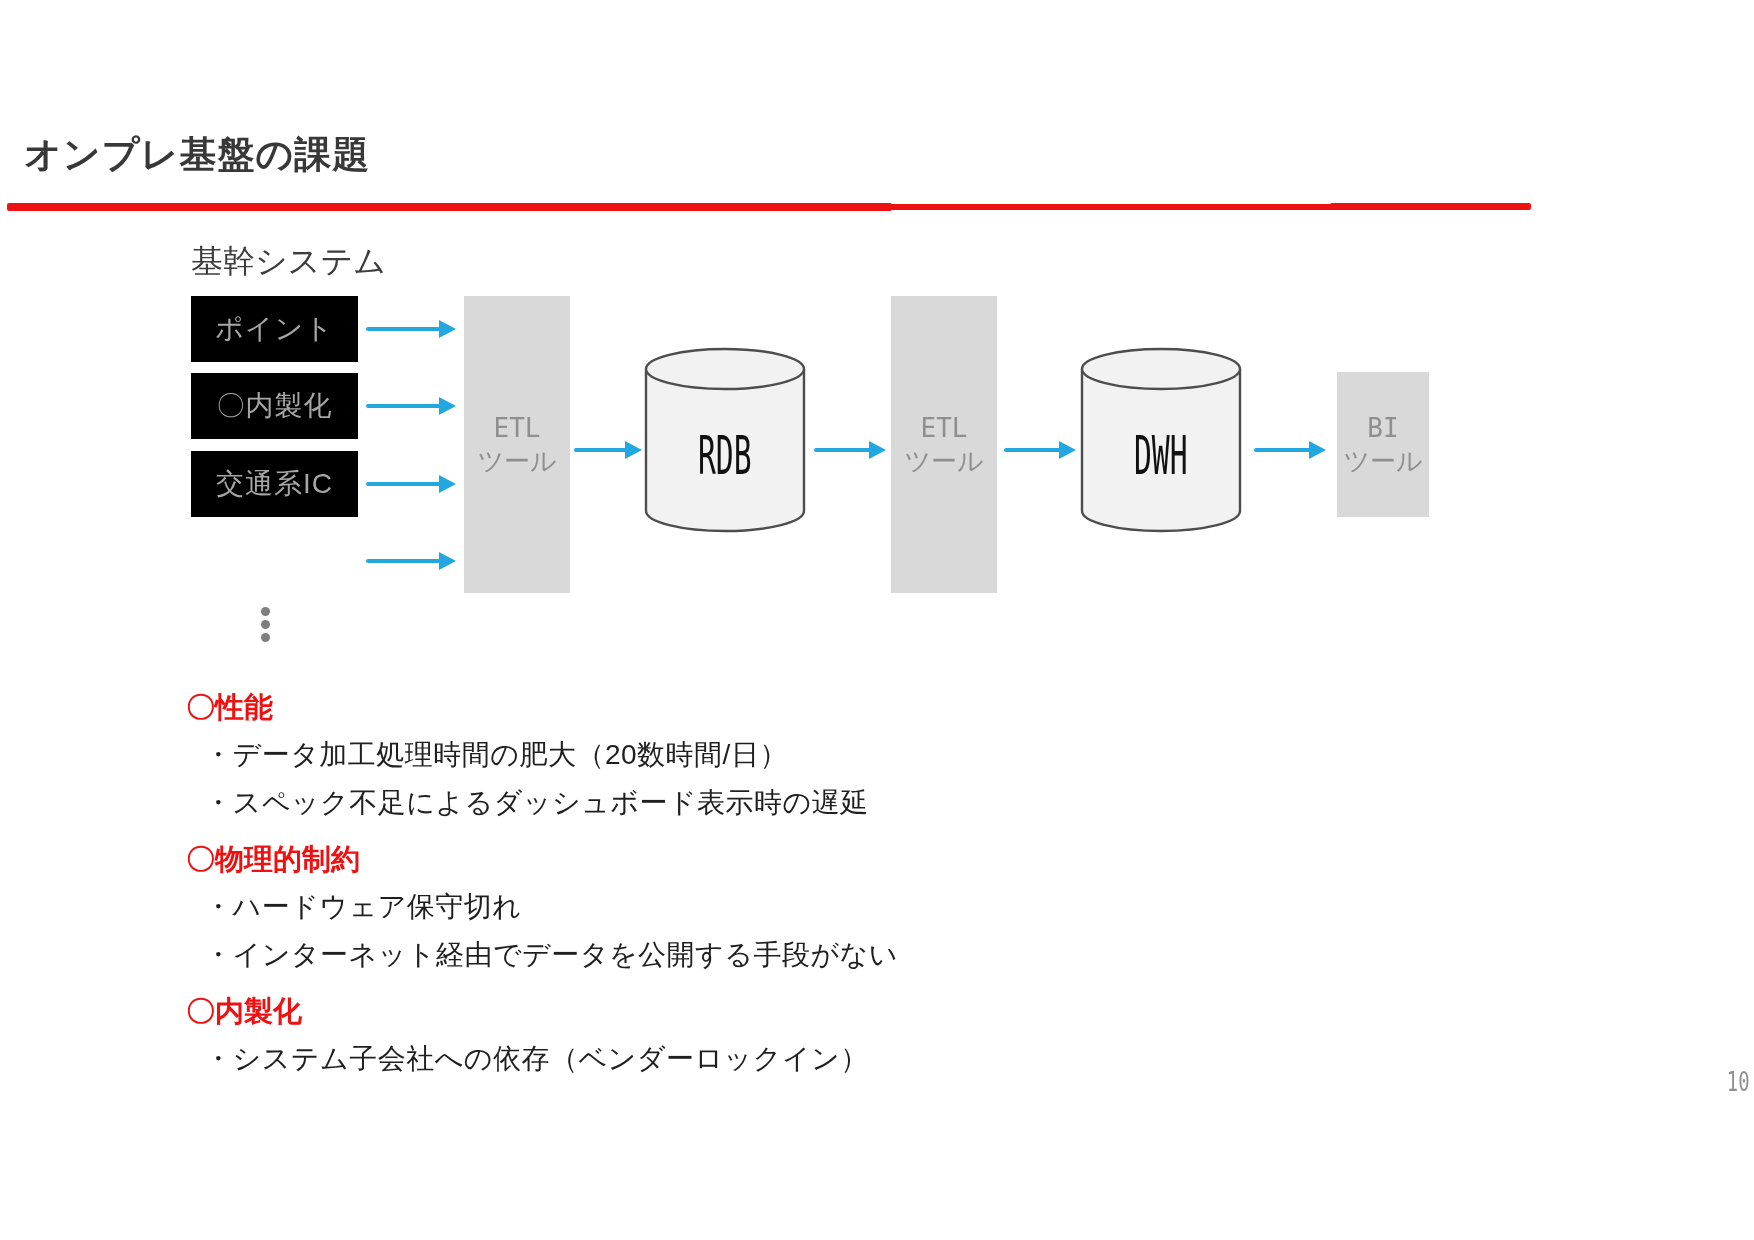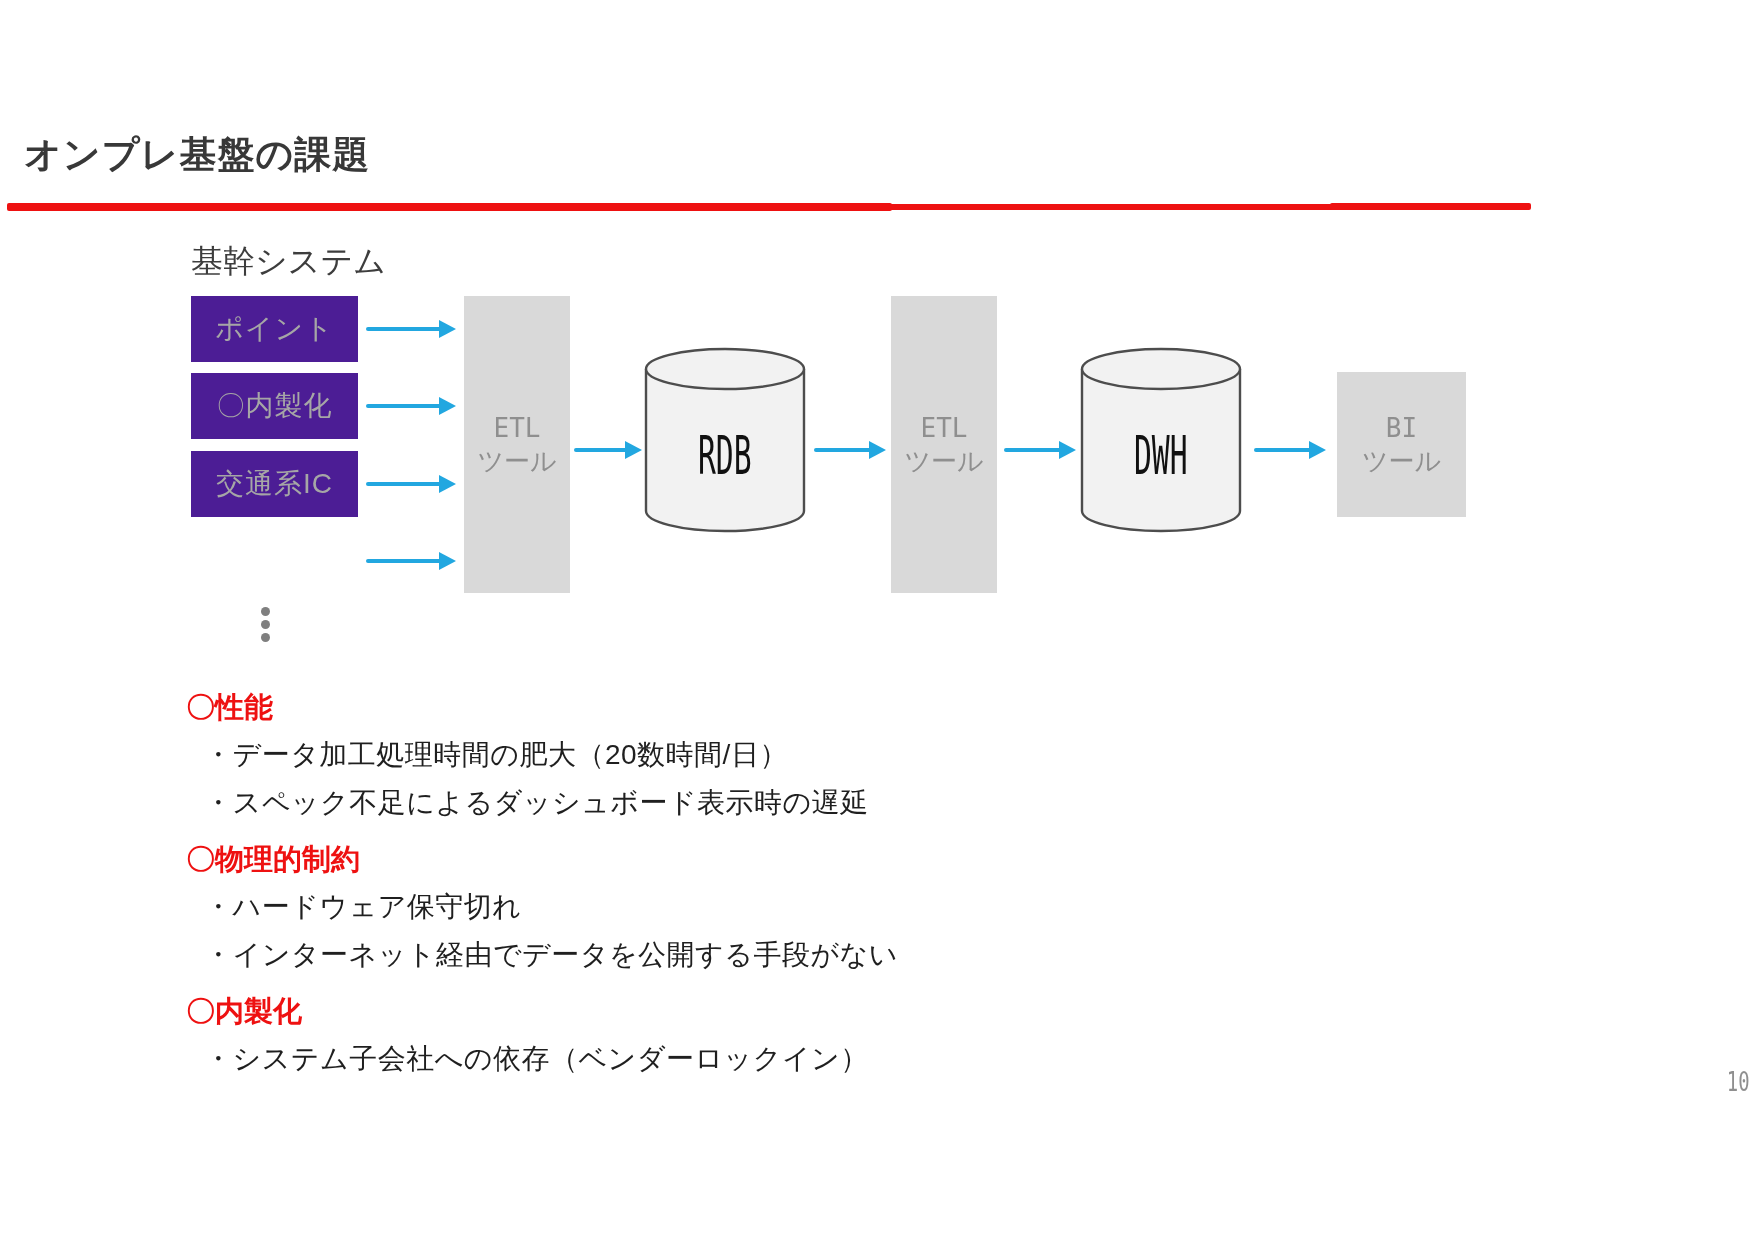--- a/index.html
+++ b/index.html
@@ -13,34 +13,34 @@
   .rule  { position:absolute; left:0; top:200px; width:1754px; height:14px; }
   .rule .seg { position:absolute; background:#ee1111; border-radius:2px; }
   .rule .seg1 { left:7px;    top:3px; width:885px;  height:8px; }
   .rule .seg2 { left:460px;  top:4px; width:890px;  height:6px; }
   .rule .seg3 { left:1330px; top:3px; width:201px;  height:7px; }
 
   
   .diagram { position:absolute; left:0; top:0; width:1754px; height:660px; }
   .grp-label { position:absolute; left:191px; top:240px; font-size:32px; color:#3d3d3d; }
 
-  .src-box { position:absolute; left:191px; width:167px; height:66px; background:#4c1d95;
+  .src-box { position:absolute; left:191px; width:167px; height:66px; background:#000000;
              display:flex; align-items:center; justify-content:center;
              font-size:28px; color:#a6a6a6; letter-spacing:1px; }
   .src-1 { top:296px; } .src-2 { top:373px; } .src-3 { top:451px; } .src-4 { top:528px; }
 
   .dots { position:absolute; left:261px; top:607px; display:flex; flex-direction:column; gap:4px; }
   .dots i { width:9px; height:9px; border-radius:50%; background:#7f7f7f; }
 
   .tool-box { position:absolute; background:#d9d9d9; display:flex; flex-direction:column;
               align-items:center; justify-content:center; text-align:center;
               font-size:26px; line-height:33px; color:#8f8f8f; }
   .etl-1 { left:464px; top:296px; width:106px; height:297px; }
   .etl-2 { left:891px; top:296px; width:106px; height:297px; }
-  .bi-box { left:1337px; top:372px; width:129px; height:145px; }
+  .bi-box { left:1337px; top:372px; width:92px; height:145px; }
   .tool-box .lat { font-family:"DejaVu Sans Mono", monospace; }
 
   .cyl { position:absolute; }
   .cyl-rdb { left:644px; top:347px; }
   .cyl-dwh { left:1080px; top:347px; }
   .cyl-label { position:absolute; width:162px; display:flex; justify-content:center;
                font-family:"DejaVu Sans Mono", monospace; font-size:54px; color:#111111;text-align:right; }
   .cyl-label span { display:inline-block; transform:scaleX(0.55); transform-origin:center; }
   .lbl-rdb { left:644px; top:424px; }
   .lbl-dwh { left:1080px; top:424px; }

